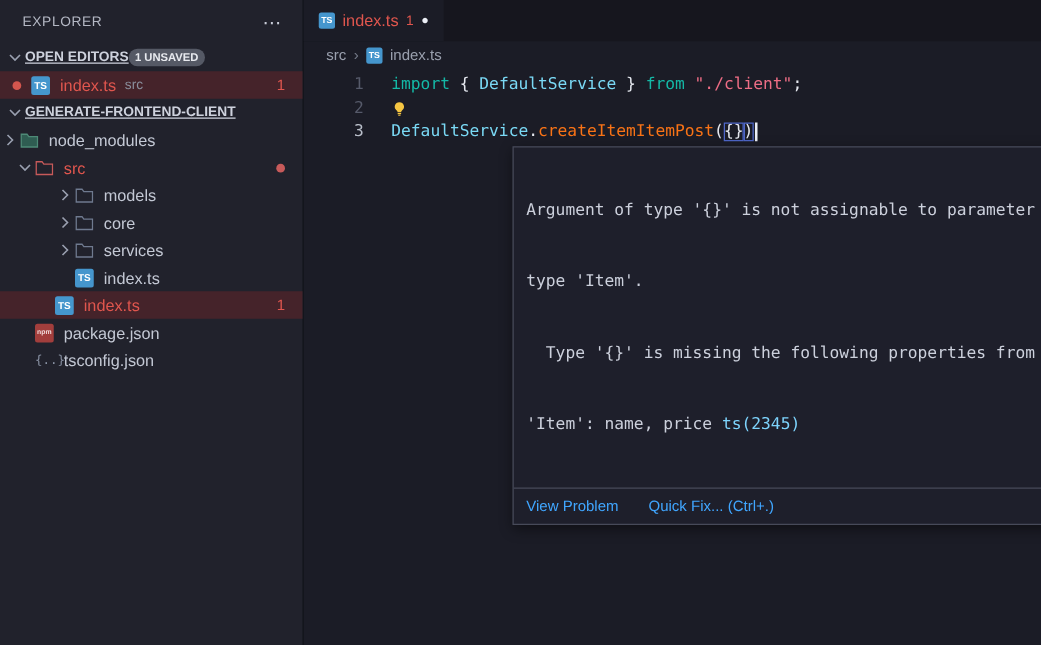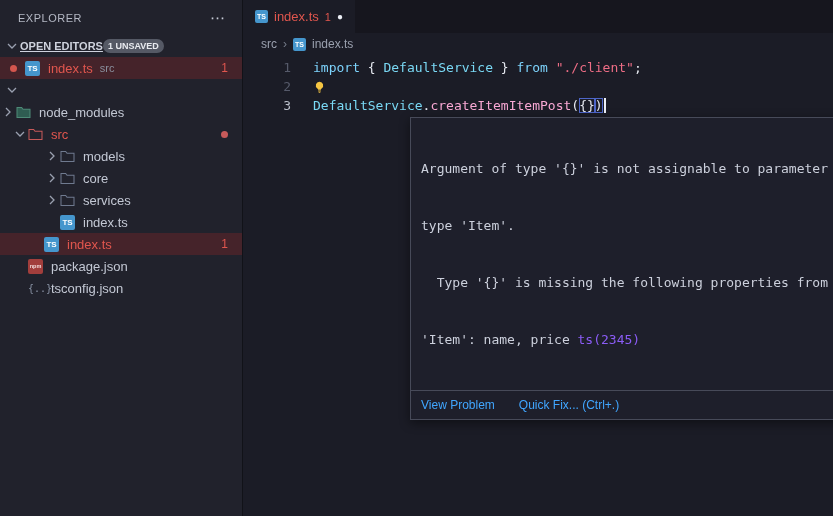--- a/index.html
+++ b/index.html
@@ -74,40 +74,40 @@
     display: flex; align-items: center; gap: 6px;
     padding-left: 18px; font-size: 12px; color: #9aa0ae;
   }
   .bc-sep { color: #747a88; }
 
   .code { flex: 1; padding-top: 3px; font-family: "DejaVu Sans Mono", monospace; font-size: 13px; }
   .cline { height: 19px; display: flex; align-items: center; white-space: pre; }
   .ln { width: 48px; flex: none; text-align: right; color: #565a6a; }
   .ln.active { color: #b9bec9; }
   .ctext { margin-left: 22px; display: flex; align-items: center; white-space: pre; color: #e6e9f0; }
-  .tok-kw { color: #7dd3fc; }
+  .tok-kw { color: #14b8a6; }
   .tok-class { color: #7ad9f5; }
-  .tok-fn { color: #f9a8d4; }
+  .tok-fn { color: #f97316; }
   .tok-str { color: #ee6d85; }
   .tok-p { color: #e6e9f0; }
   .bracket-box { outline: 1px solid #4e66c8; outline-offset: -1px; }
   .cursor { width: 2px; height: 15px; background: #eceff6; margin-left: 1px; flex: none; }
 
   
   .hover {
     position: absolute; left: 167px; top: 117px; width: 560px;
     background: #1e1f2b; border: 1px solid #474a59;
     box-shadow: 0 3px 10px rgba(0,0,0,.45); z-index: 5;
   }
   .hover-body {
     padding: 3px 10px;
     font-family: "DejaVu Sans Mono", monospace; font-size: 13px;
     line-height: 19px; color: #ccd0dc; white-space: pre;
   }
-  .ts-code { color: #8b5cf6; }
+  .ts-code { color: #7dd3fc; }
   .hover-actions {
     border-top: 1px solid #474a59;
     padding: 7px 10px; display: flex; gap: 24px;
     font-size: 12px; color: #40a6ff;
   }
   .link { cursor: pointer; }
 </style>
 </head>
 <body>
 
@@ -137,20 +137,21 @@
     <span class="detail">src</span>
     <span class="err-badge">1</span>
   </div>
 
   <div class="row" style="padding-left:4px">
     <span class="chev">
       <svg width="16" height="16" viewBox="0 0 16 16">
           <path d="M4 6l4 4 4-4" stroke="#9aa0b0" stroke-width="1.3" fill="none"></path>
         </svg>
     </span>
+    <span class="sec-header-label">GENERATE-FRONTEND-CLIENT</span>
   </div>
 
   <div class="row" style="">
     <span class="chev">
       <svg width="16" height="16" viewBox="0 0 16 16">
           <path d="M6 4l4 4-4 4" stroke="#9aa0b0" stroke-width="1.3" fill="none"></path>
         </svg>
     </span>
     <span class="file-icon">
       <svg width="15" height="13" viewBox="0 0 16 14">

